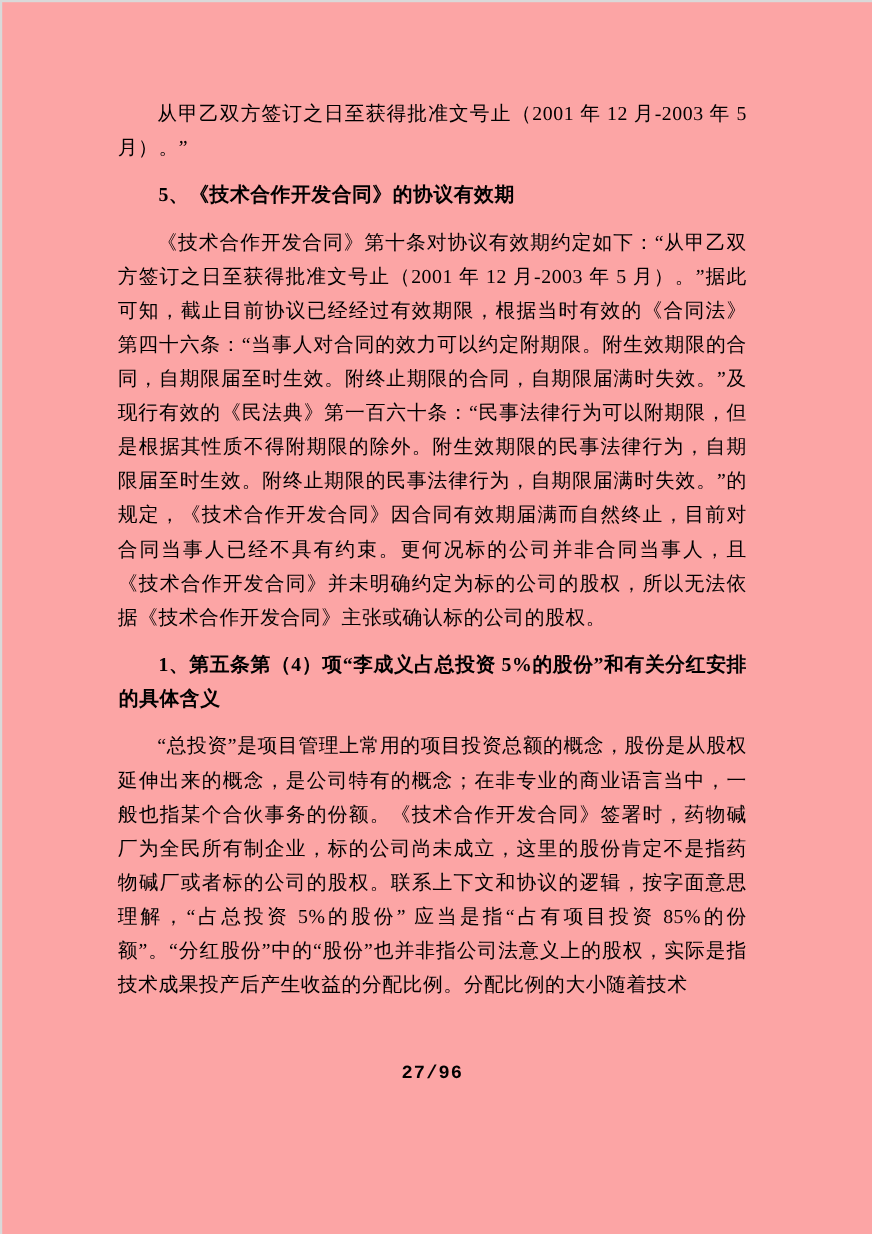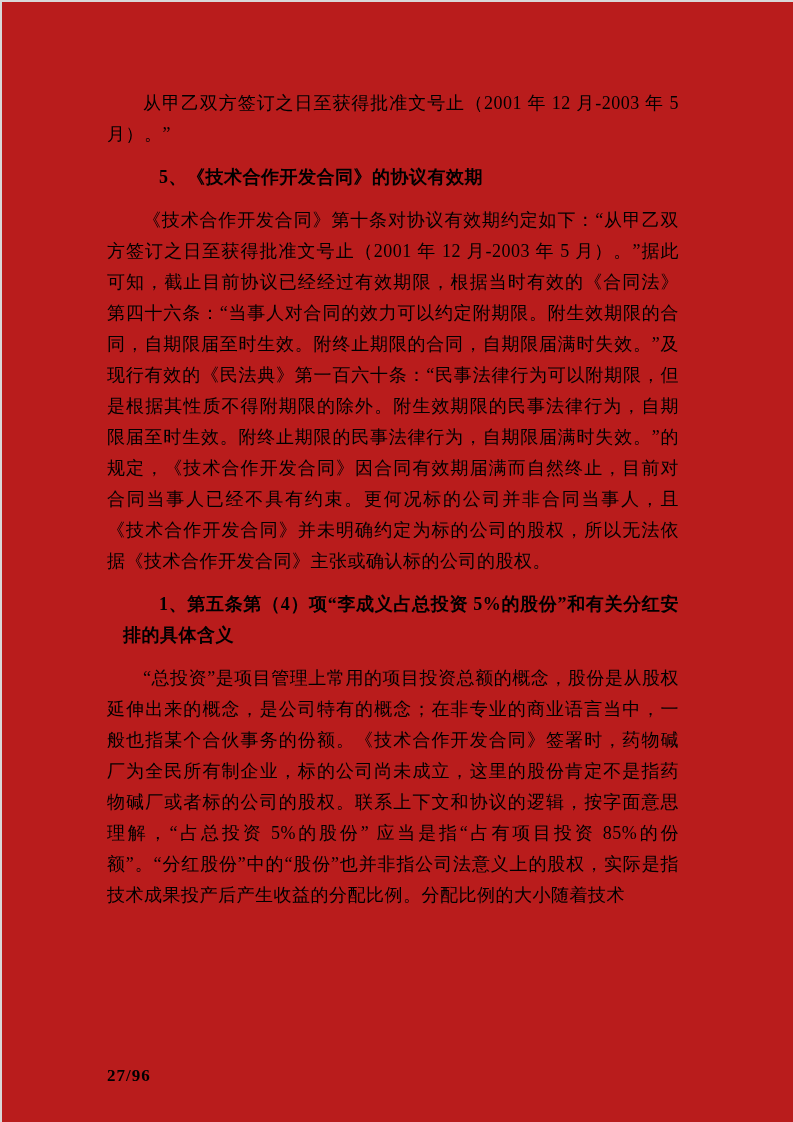--- a/index.html
+++ b/index.html
@@ -4,21 +4,21 @@
 <style>
   html, body {
     margin: 0;
     padding: 0;
     background: #ffffff;
   }
   .page {
     position: relative;
     width: 793px;
     height: 1122px;
-    background: #b91c1c;
+    background: #fca5a5;
     box-sizing: border-box;
     border-top: 2px solid #d9d9d9;
     border-left: 2px solid #d9d9d9;
     font-family: "Liberation Serif", serif;
     color: #000000;
     overflow: hidden;
   }
   .doc-body {
     position: absolute;
     left: 105px;
@@ -29,38 +29,39 @@
     margin: 0 0 12px 0;
     font-size: 18px;
     line-height: 31px;
     text-align: justify;
     text-justify: inter-ideograph;
     text-indent: 2em;
     font-weight: normal;
     letter-spacing: 0.5px;
   }
   .heading {
-    margin: 0 0 12px 16px;
+    margin: 0 0 12px 1px;
     font-size: 18px;
     line-height: 31px;
     text-align: justify;
     text-indent: 2em;
     font-weight: bold;
     letter-spacing: 0.5px;
   }
   .page-number {
     position: absolute;
     left: 105px;
-    top: 1063px;
+    top: 964px;
     width: 572px;
-    text-align: left;
+    text-align: center;
     font-size: 17px;
     line-height: 22px;
     font-weight: 600;
     letter-spacing: 1px;
+    font-family: Liberation Mono, monospace;
   }
 </style>
 </head>
 <body>
 
 <div class="page">
   <div class="doc-body">
     <p class="para">从甲乙双方签订之日至获得批准文号止（2001 年 12 月-2003 年 5 月）。”</p>
     <h2 class="heading">5、《技术合作开发合同》的协议有效期</h2>
     <p class="para">《技术合作开发合同》第十条对协议有效期约定如下：“从甲乙双方签订之日至获得批准文号止（2001 年 12 月-2003 年 5 月）。”据此可知，截止目前协议已经经过有效期限，根据当时有效的《合同法》第四十六条：“当事人对合同的效力可以约定附期限。附生效期限的合同，自期限届至时生效。附终止期限的合同，自期限届满时失效。”及现行有效的《民法典》第一百六十条：“民事法律行为可以附期限，但是根据其性质不得附期限的除外。附生效期限的民事法律行为，自期限届至时生效。附终止期限的民事法律行为，自期限届满时失效。”的规定，《技术合作开发合同》因合同有效期届满而自然终止，目前对合同当事人已经不具有约束。更何况标的公司并非合同当事人，且《技术合作开发合同》并未明确约定为标的公司的股权，所以无法依据《技术合作开发合同》主张或确认标的公司的股权。</p>

